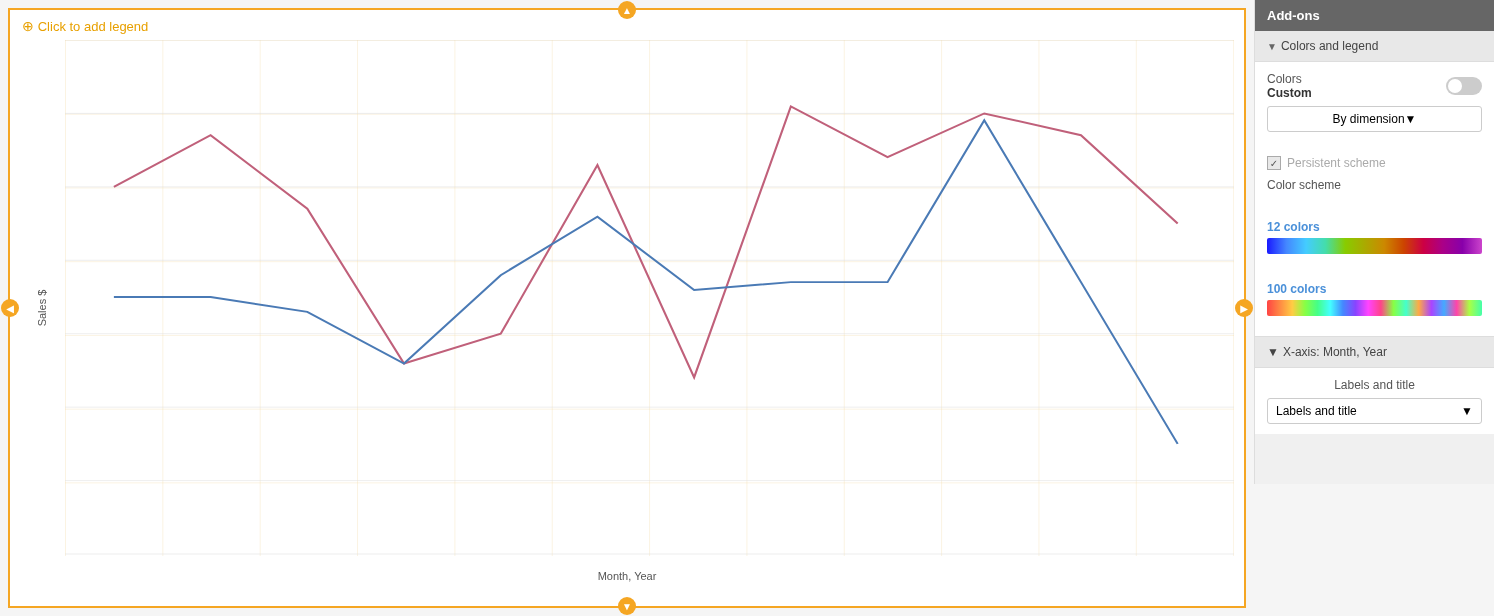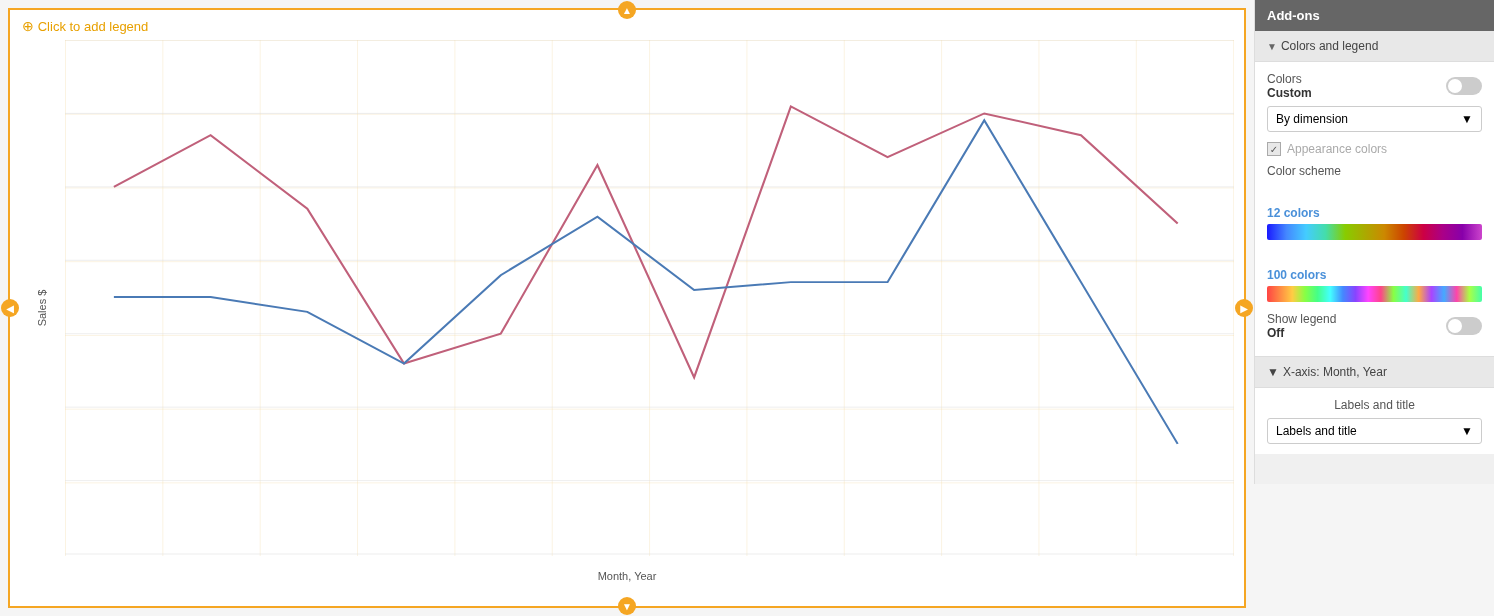--- a/index.html
+++ b/index.html
@@ -154,22 +154,22 @@
     .dropdown-select {
       width: 100%;
       padding: 5px 8px;
       border: 1px solid #ccc;
       border-radius: 3px;
       font-size: 12px;
       background: white;
       cursor: pointer;
       display: flex;
       align-items: center;
-      justify-content: space-between;
-      margin-bottom: 10px;
+      justify-content: center;
+      margin-bottom: 24px;
     }
 
     .checkbox-row {
       display: flex;
       align-items: center;
       gap: 6px;
       margin-bottom: 8px;
     }
 
     .checkbox-box {
@@ -331,38 +331,31 @@
       <div class="toggle off"></div>
     </div>
 
     <div class="dropdown-select">
       <span>By dimension</span>
       <span>▼</span>
     </div>
 
     <div class="checkbox-row">
       <div class="checkbox-box">✓</div>
-      <span class="panel-label" style="color:#aaa;">Appearance colors</span>
+      <span class="panel-label" style="color:#aaa;">Persistent scheme</span>
     </div>
 
     <div class="panel-label" style="margin-bottom:4px;">Color scheme</div>
 
     <div class="color-scheme-label">12 colors</div>
     <div class="color-strip"></div>
 
     <div class="color-scheme-label">100 colors</div>
     <div class="color-strip-100"></div>
 
-    <div class="panel-row">
-      <div>
-        <div class="panel-label">Show legend</div>
-        <div class="panel-value">Off</div>
-      </div>
-      <div class="toggle off"></div>
-    </div>
   </div>
 
   <div class="section-x-axis">
     <span class="arrow">▼</span>
     <span>X-axis: Month, Year</span>
   </div>
 
   <div class="labels-title-section">
     <div class="panel-label">Labels and title</div>
     <div class="labels-dropdown">

